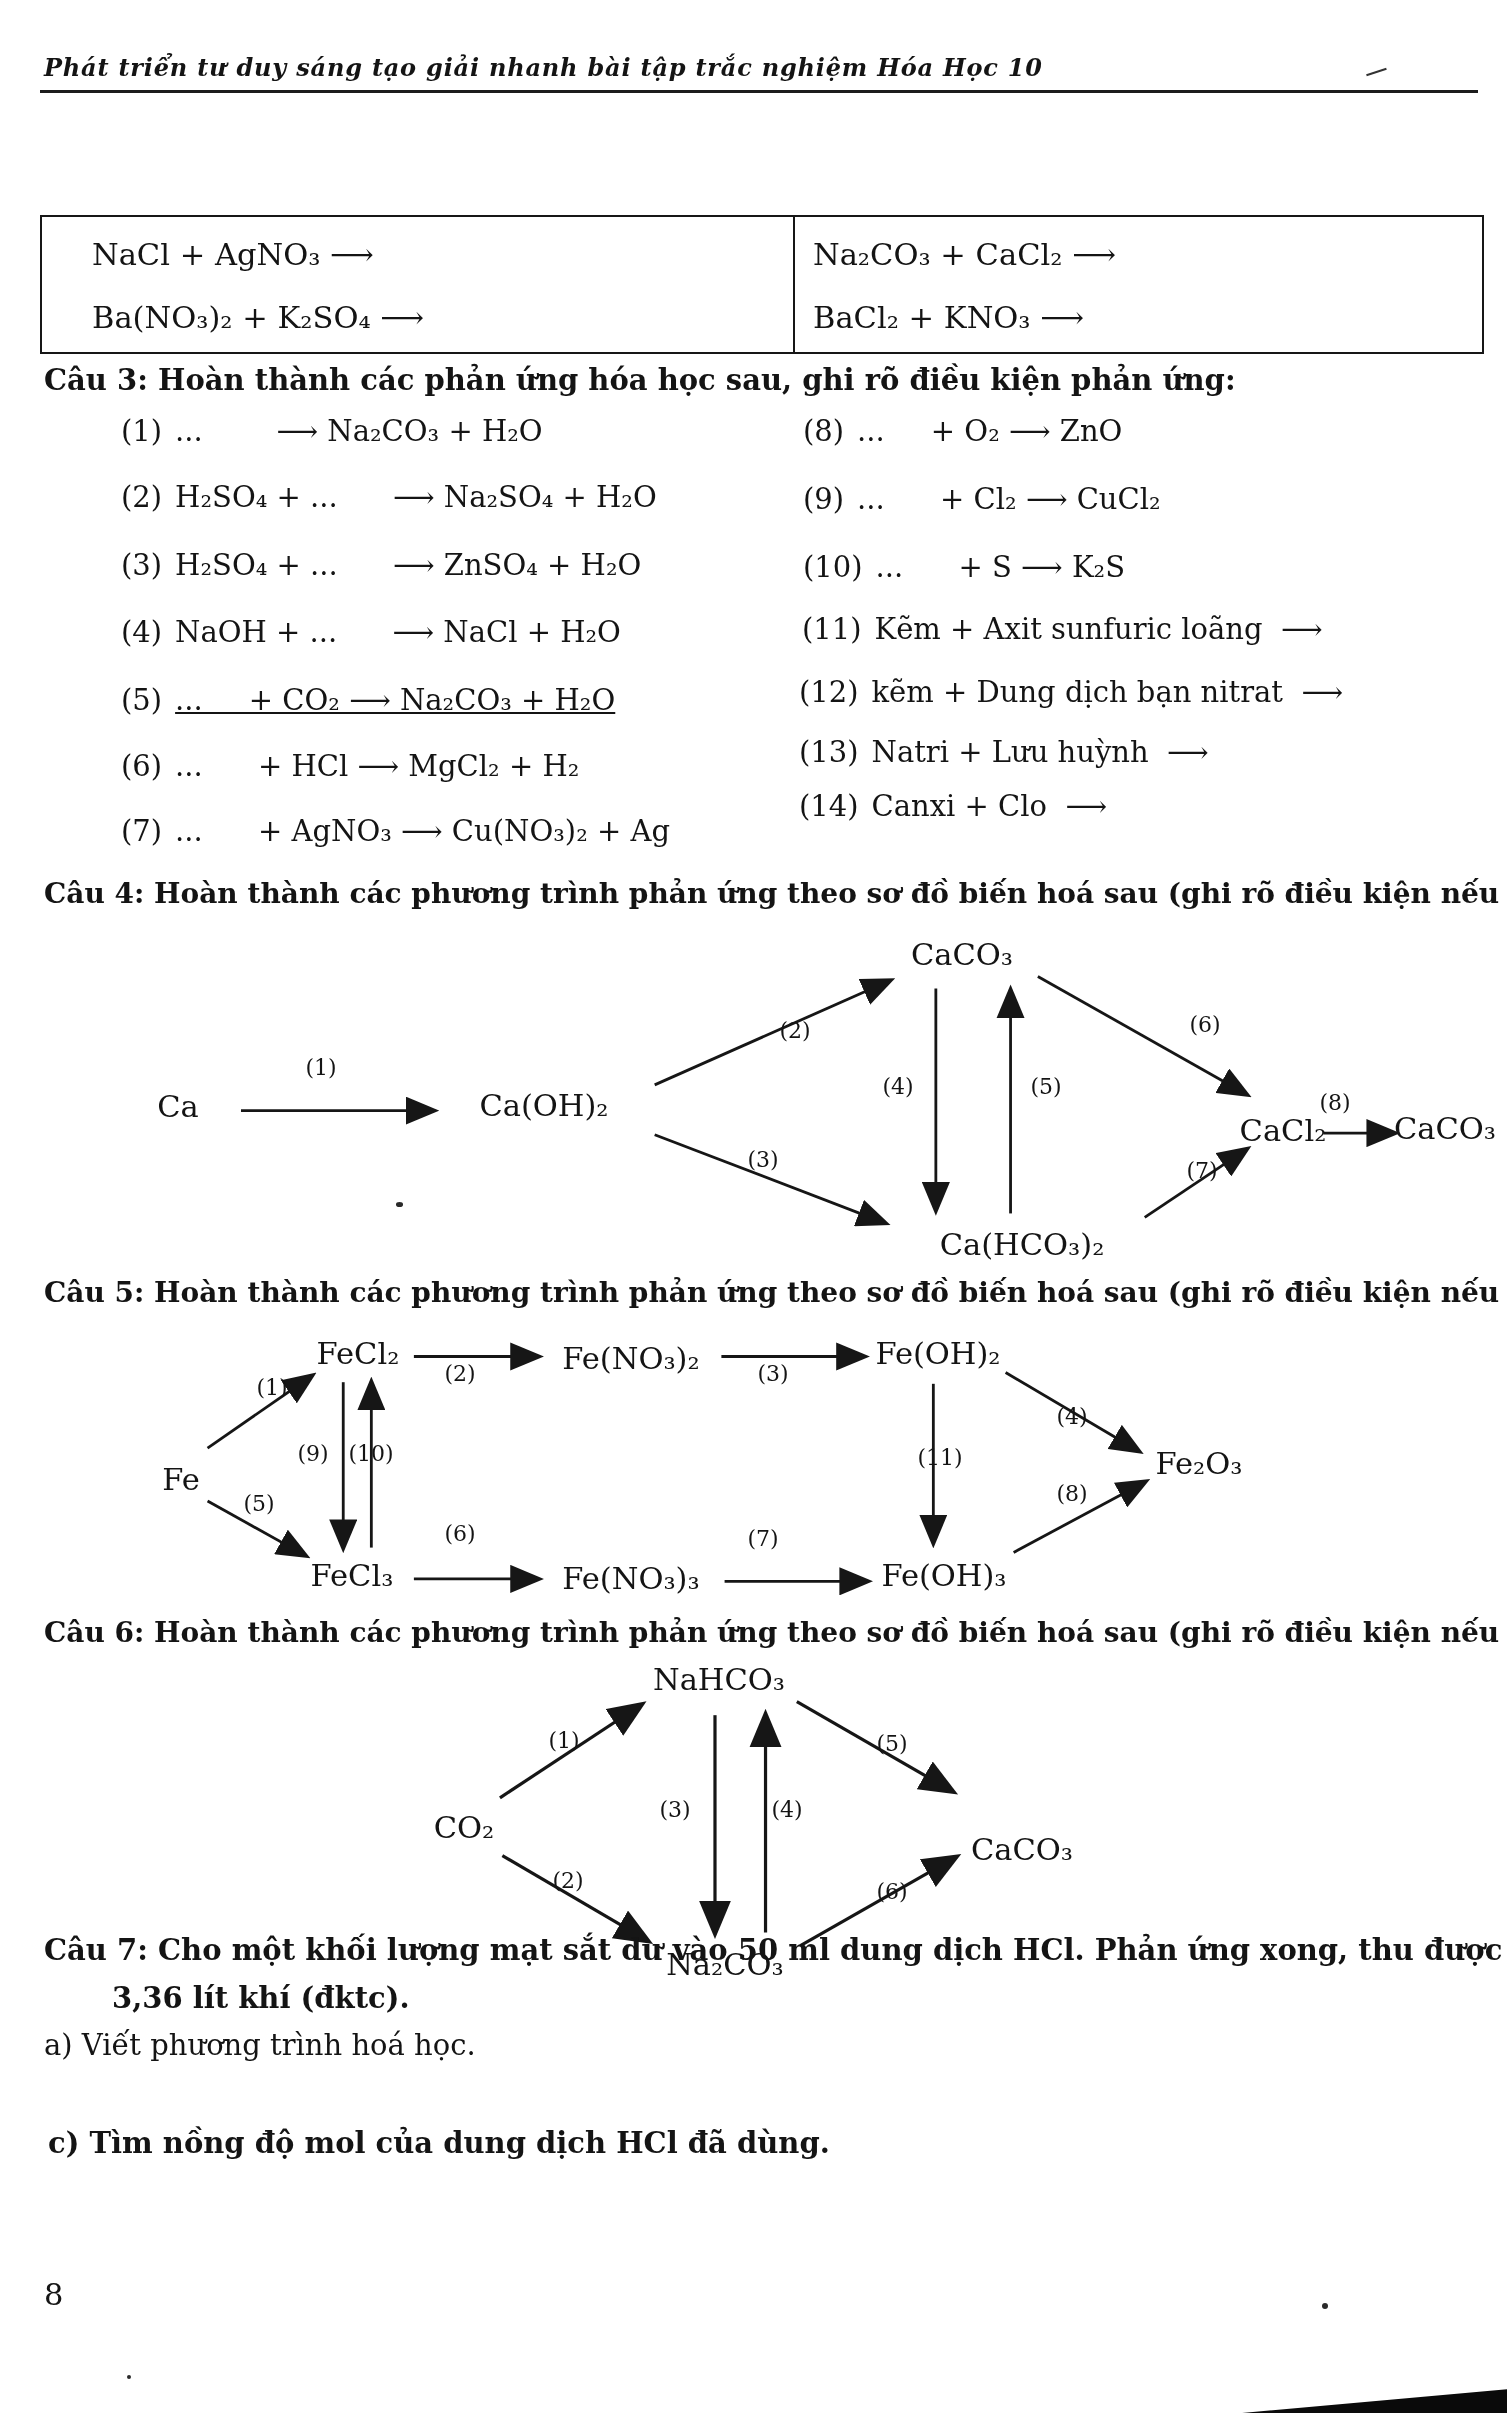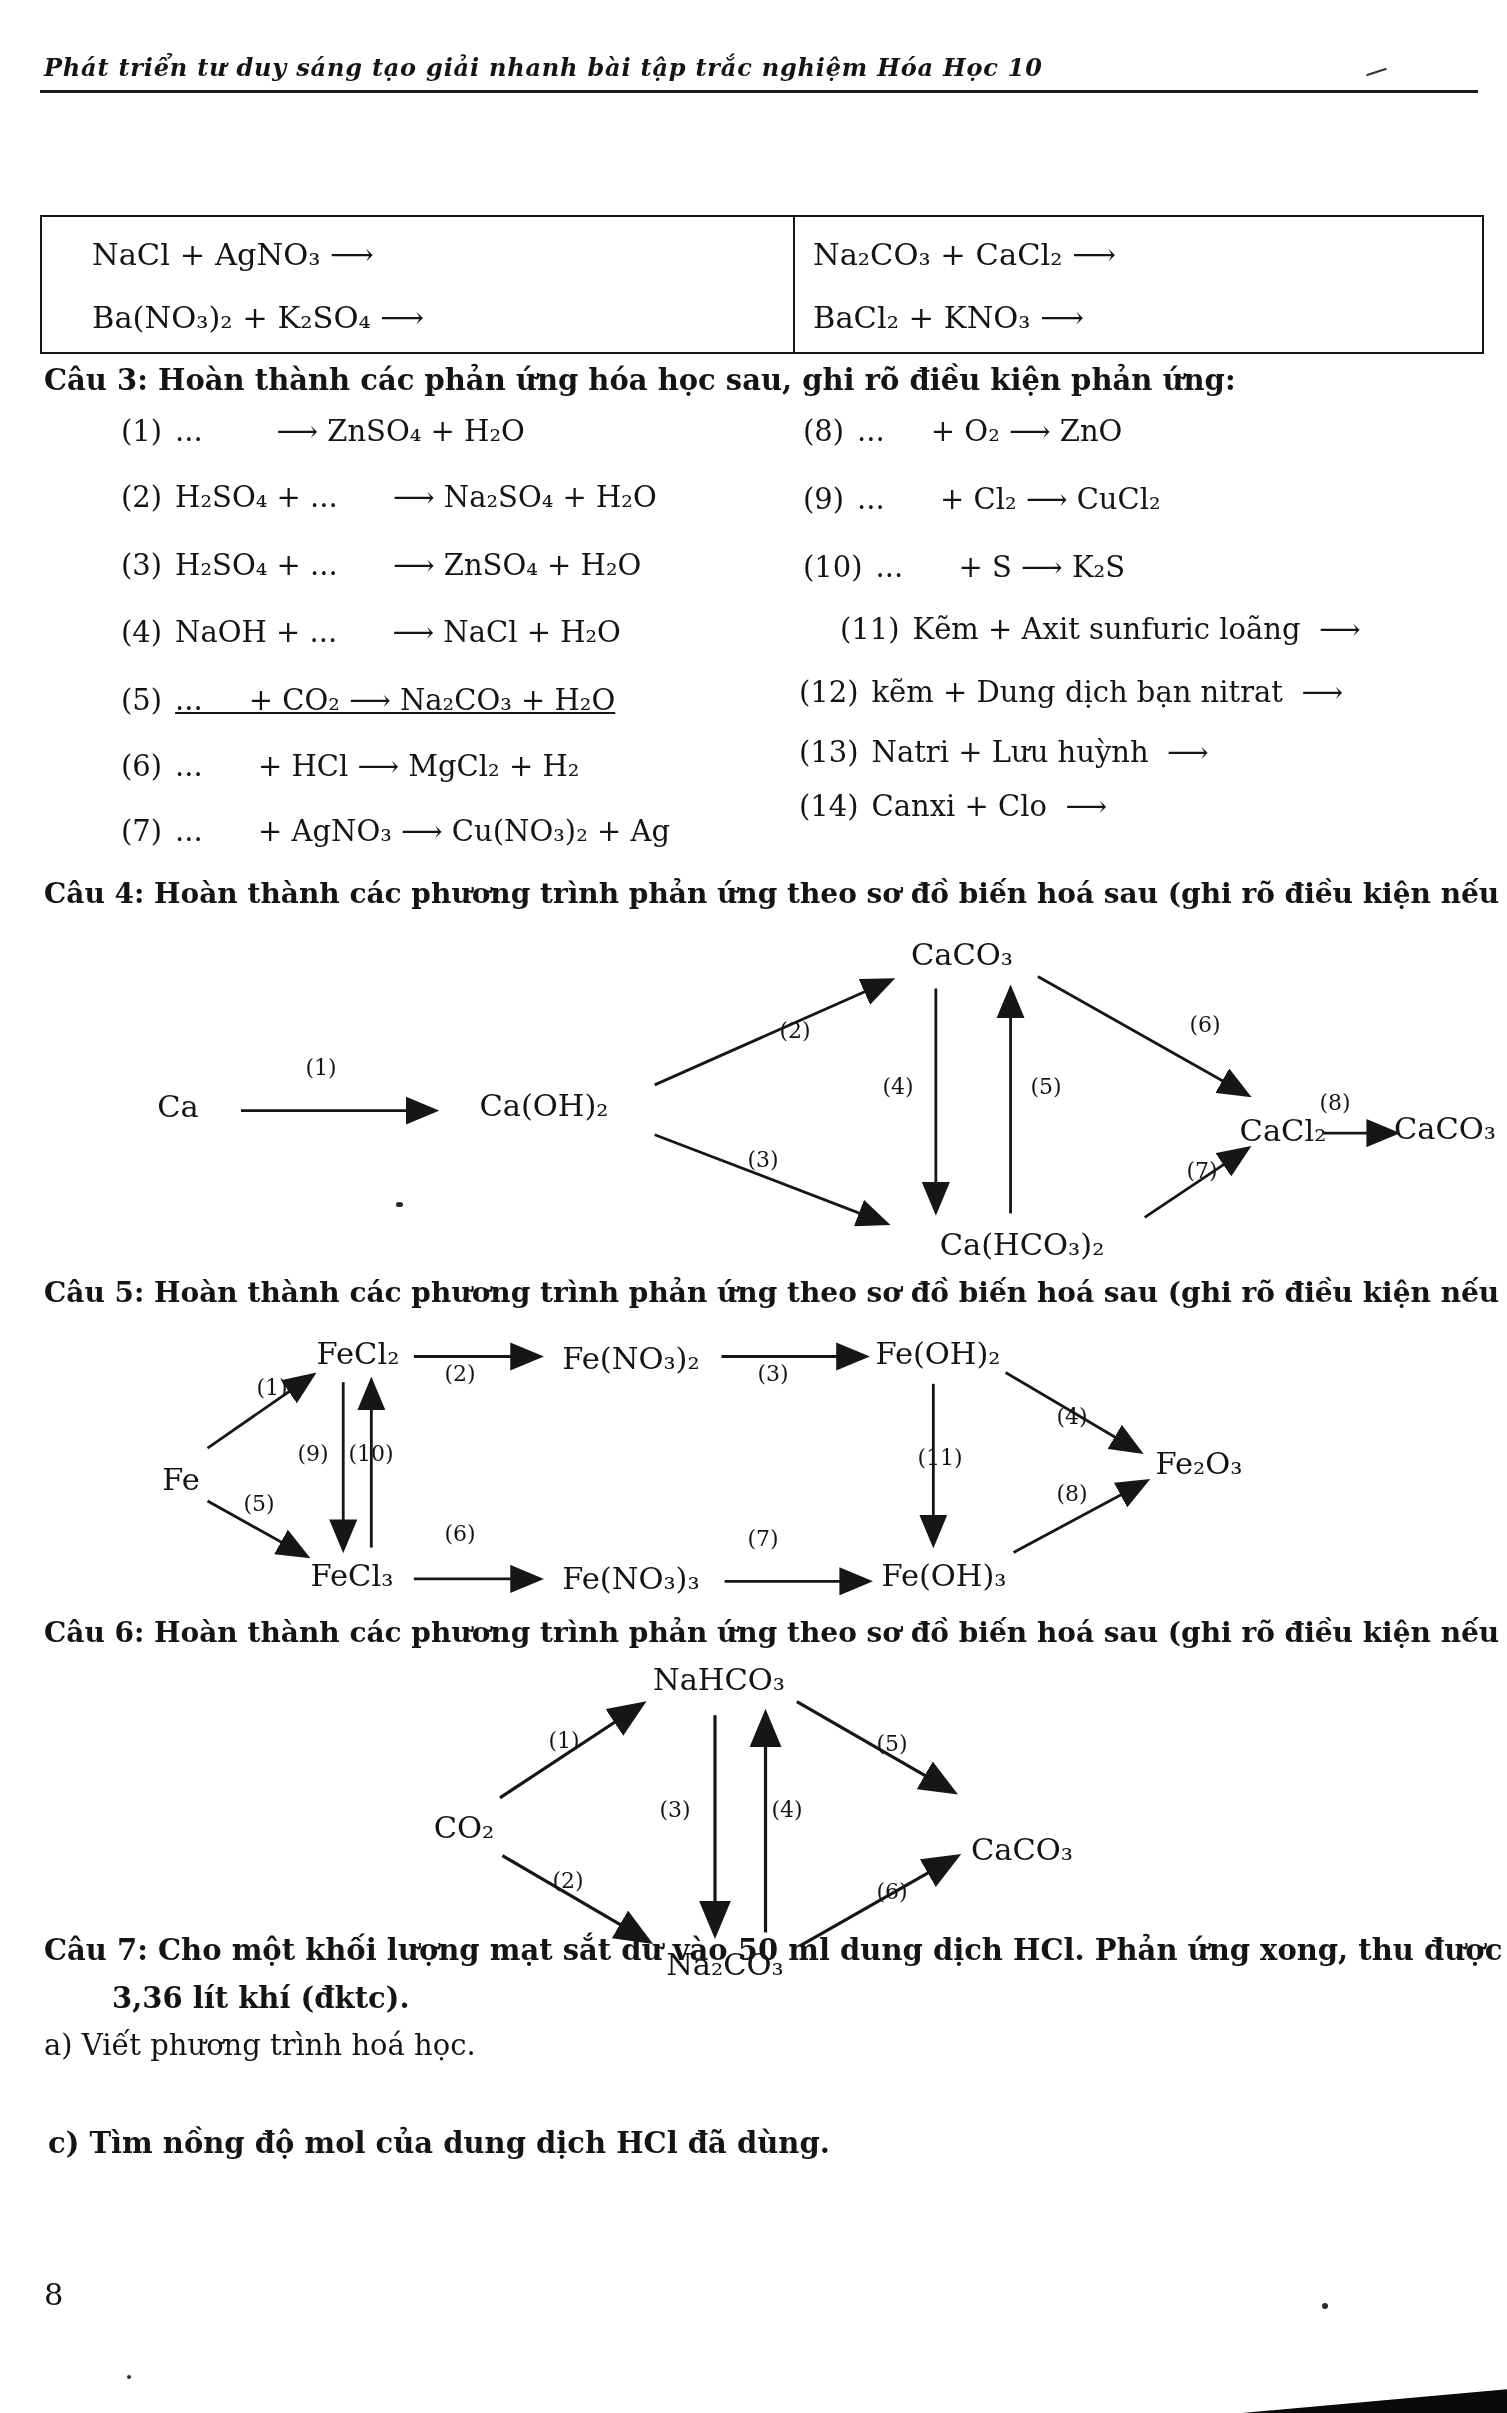--- a/index.html
+++ b/index.html
@@ -66,32 +66,32 @@
 
 
   <div class="abs salt-table">
     <div class="salt-divider"></div>
     <div class="salt-cell l"><span>NaCl + AgNO₃ ⟶</span><br><span>Ba(NO₃)₂ + K₂SO₄ ⟶</span></div>
     <div class="salt-cell r"><span>Na₂CO₃ + CaCl₂ ⟶</span><br><span>BaCl₂ + KNO₃ ⟶</span></div>
   </div>
 
   <div class="abs sec-heading" style="left:44px;top:363px;">Câu 3: Hoàn thành các phản ứng hóa học sau, ghi rõ điều kiện phản ứng:</div>
 
-  <div class="rx" style="left:121px;top:414px;"><span class="rx-num">(1)</span><span>...        ⟶ ZnSO₄ + H₂O</span></div>
+  <div class="rx" style="left:121px;top:414px;"><span class="rx-num">(1)</span><span>...        ⟶ Na₂CO₃ + H₂O</span></div>
   <div class="rx" style="left:121px;top:480px;"><span class="rx-num">(2)</span><span>H₂SO₄ + ...      ⟶ Na₂SO₄ + H₂O</span></div>
   <div class="rx" style="left:121px;top:548px;"><span class="rx-num">(3)</span><span>H₂SO₄ + ...      ⟶ ZnSO₄ + H₂O</span></div>
   <div class="rx" style="left:121px;top:615px;"><span class="rx-num">(4)</span><span>NaOH + ...      ⟶ NaCl + H₂O</span></div>
   <div class="rx" style="left:121px;top:683px;text-decoration:underline;"><span class="rx-num">(5)</span><span>...     + CO₂ ⟶ Na₂CO₃ + H₂O</span></div>
   <div class="rx" style="left:121px;top:749px;"><span class="rx-num">(6)</span><span>...      + HCl ⟶ MgCl₂ + H₂</span></div>
   <div class="rx" style="left:121px;top:814px;"><span class="rx-num">(7)</span><span>...      + AgNO₃ ⟶ Cu(NO₃)₂ + Ag</span></div>
 
   <div class="rx" style="left:803px;top:414px;"><span class="rx-num">(8)</span><span>...     + O₂ ⟶ ZnO</span></div>
   <div class="rx" style="left:803px;top:482px;"><span class="rx-num">(9)</span><span>...      + Cl₂ ⟶ CuCl₂</span></div>
   <div class="rx" style="left:803px;top:550px;"><span class="rx-num">(10)</span><span>...      + S ⟶ K₂S</span></div>
-  <div class="rx" style="left:840px;top:612px;"><span class="rx-num">(11)</span><span>Kẽm + Axit sunfuric loãng  ⟶</span></div>
+  <div class="rx" style="left:802px;top:612px;"><span class="rx-num">(11)</span><span>Kẽm + Axit sunfuric loãng  ⟶</span></div>
   <div class="rx" style="left:799px;top:675px;"><span class="rx-num">(12)</span><span>kẽm + Dung dịch bạn nitrat  ⟶</span></div>
   <div class="rx" style="left:799px;top:735px;"><span class="rx-num">(13)</span><span>Natri + Lưu huỳnh  ⟶</span></div>
   <div class="rx" style="left:799px;top:789px;"><span class="rx-num">(14)</span><span>Canxi + Clo  ⟶</span></div>
 
   <div class="abs sec-heading" style="left:44px;top:877px;font-size:28px;">Câu 4: Hoàn thành các phương trình phản ứng theo sơ đồ biến hoá sau (ghi rõ điều kiện nếu có):</div>
 
   <div class="diagram" style="top:932px;height:354px;">
     <svg width="1507" height="354" viewBox="0 0 1876 440">
       <defs>
         <marker id="ah4" markerWidth="12" markerHeight="10" refX="10" refY="5" orient="auto">

